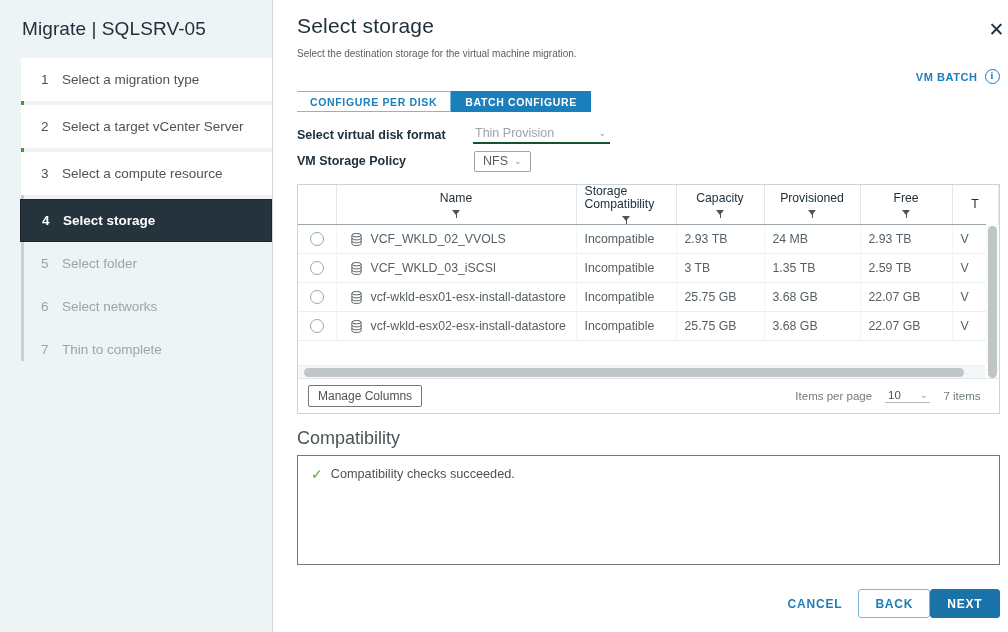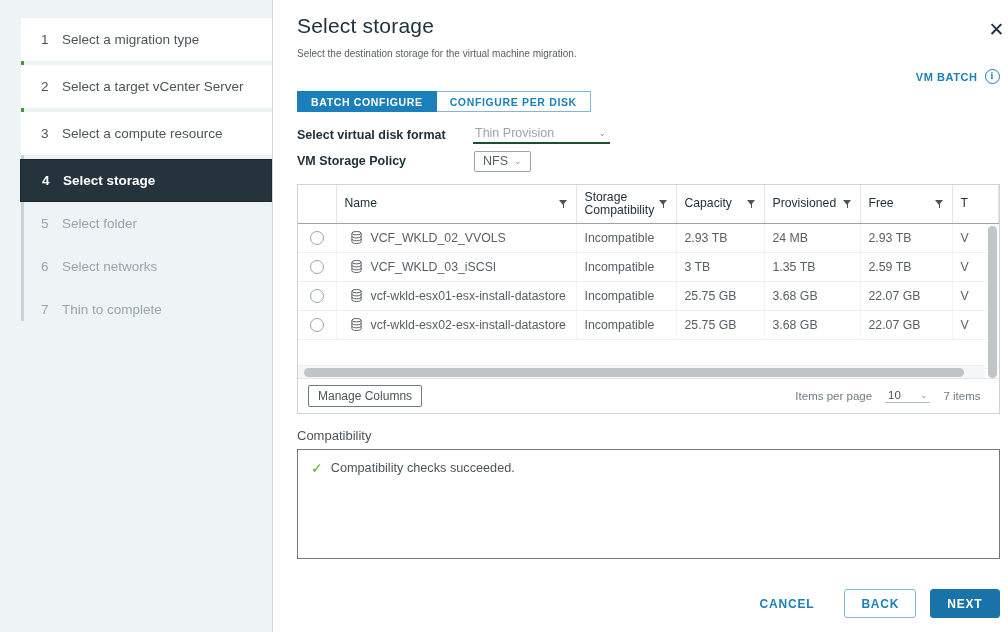--- a/index.html
+++ b/index.html
@@ -234,21 +234,21 @@
     font-weight: normal;
     font-size: 12.2px;
     text-align: left;
     vertical-align: middle;
     height: 38px;
     padding: 0 8px;
     border-bottom: 1px solid #9aa5ab;
     border-right: 1px solid #e3e7e9;
     position: relative;
   }
-  table.dt th .thin { display:flex; align-items:center; justify-content:space-between; gap:4px;}
+  table.dt th .thin { display:flex; align-items:center; justify-content:space-between; gap:4px;flex-direction:column;}
   table.dt th .thtxt { line-height: 13px; }
   .filt {
     width: 9px; height: 9px; flex: 0 0 9px;
     display: inline-block;
     position: relative;
   }
   .filt::before {
     content: "";
     position: absolute; left: 0; top: 1px;
     border-left: 4.5px solid transparent;
@@ -381,21 +381,21 @@
     align-items: center;
     gap: 19px;
     padding: 0 3px 1px 3px;
     color: #4b5457;
     cursor: pointer;
   }
 
   
   .compat-label {
     margin-top: 14px;
-    font-size: 13px;
+    font-size: 18px;
     color: #4b5457;
   }
   .compat-box {
     margin-top: 6px;
     border: 1px solid #707b80;
     height: 110px;
     background: #fff;
     padding: 11px 13px;
   }
   .compat-line {
@@ -412,21 +412,20 @@
     font-family: "DejaVu Sans", sans-serif;
   }
 
   
   .footer {
     position: absolute;
     right: 22px;
     bottom: 14px;
     display: flex;
     align-items: flex-end;
-    gap: 14px;
   }
   .btn {
     height: 29px;
     min-width: 68px;
     font-size: 12px;
     letter-spacing: .8px;
     font-weight: bold;
     border-radius: 3px;
     display: inline-flex;
     align-items: center;
@@ -437,20 +436,21 @@
   .btn-link { color: #1a7fba; background: none; border: none; }
   .btn-out  { color: #1a7fba; background: #fff; border: 1px solid #7fb8d6; }
   .btn-pri  { color: #fff; background: #1a73a8; border: 1px solid #1a73a8; }
 </style>
 </head>
 <body>
 
 <div id="app">
 
   <div class="sidebar">
+    <div class="wizard-title">Migrate | SQLSRV-05</div>
     <div class="steps">
       <div class="steps-rail"></div>
       <div class="steps-rail-done"></div>
       <div id="steps-host">
           <div class="step done">
             <span class="num">1</span>
             <span>Select a migration type</span>
           </div>
           <div class="step-gap"></div>
           <div class="step done">
@@ -489,22 +489,22 @@
 
     <div class="page-title">Select storage</div>
     <div class="page-sub">Select the destination storage for the virtual machine migration.</div>
 
     <div class="vm-origin-row">
       <span class="vm-origin-label">VM BATCH</span>
       <span class="info-icon">i</span>
     </div>
 
     <div class="seg-tabs">
+      <div class="seg-tab off">CONFIGURE PER DISK</div>
       <div class="seg-tab on">BATCH CONFIGURE</div>
-      <div class="seg-tab off">CONFIGURE PER DISK</div>
     </div>
 
     <div class="form-rows">
       <div class="form-row">
         <div class="form-label">Select virtual disk format</div>
         <div class="sel-underline">
           <span>Thin Provision</span>
           <span class="caret">⌄</span>
         </div>
       </div>

